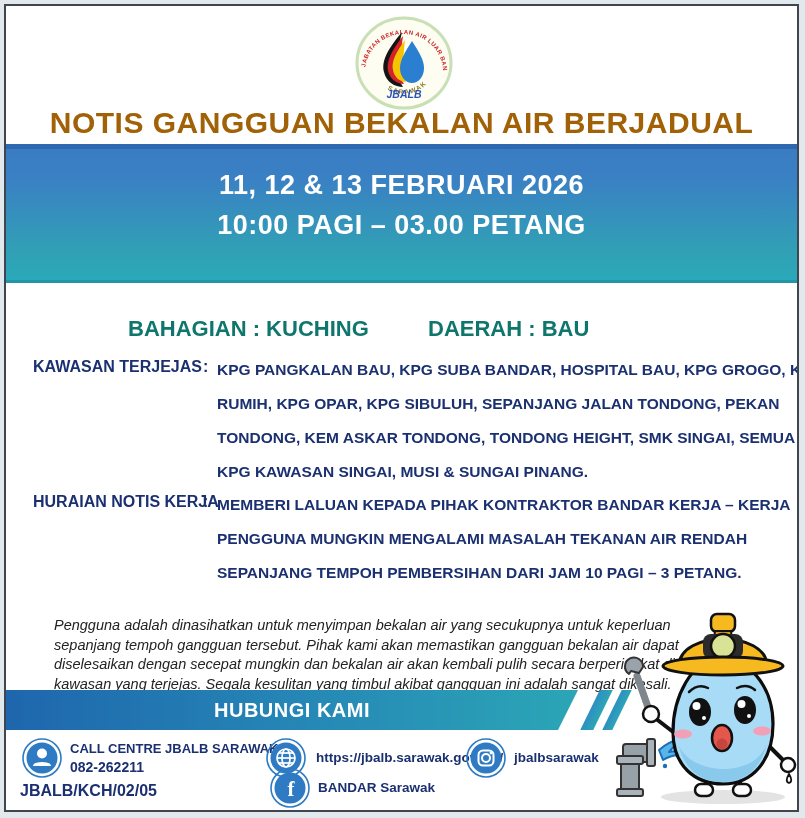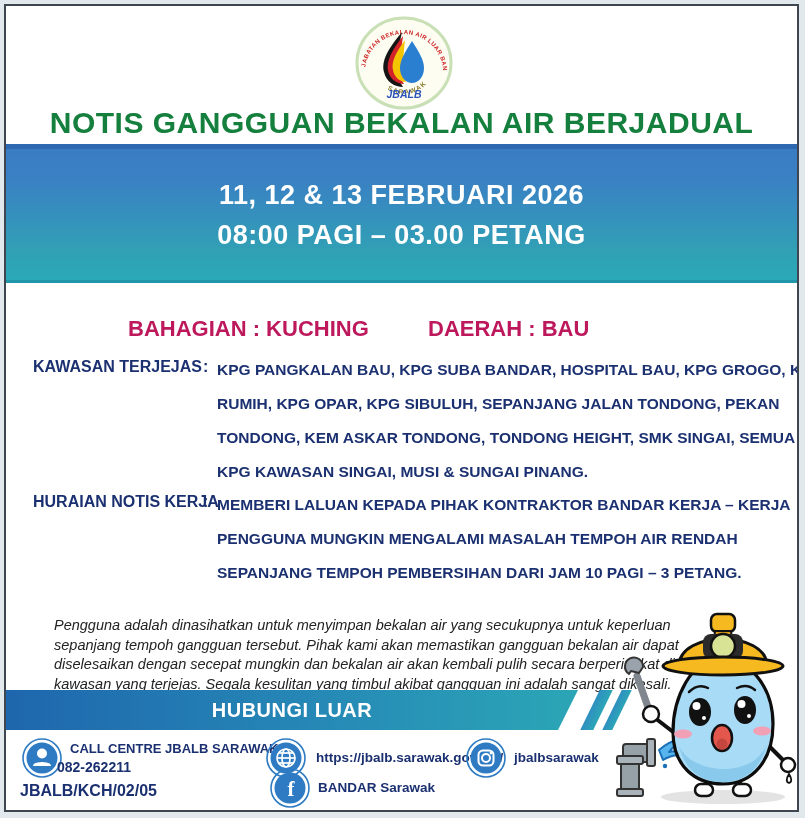--- a/index.html
+++ b/index.html
@@ -12,34 +12,34 @@
   .sheet{
     position:absolute;left:4px;top:4px;width:795px;height:808px;
     background:#ffffff;border:2px solid #3f4651;box-sizing:border-box;
     overflow:hidden;
   }
   
   .logo{position:absolute;left:348px;top:10px;width:100px;height:94px;}
   .title{
     position:absolute;left:0;top:100px;width:100%;
     text-align:center;font-size:30px;font-weight:bold;
-    color:#15803d;letter-spacing:0.5px;white-space:nowrap;
+    color:#a16207;letter-spacing:0.5px;white-space:nowrap;
   }
   
   .date-banner{
     position:absolute;left:0;top:138px;width:100%;height:139px;
     background:linear-gradient(180deg,#3a7cc2 0%,#3a80c4 22%,#31a0b5 78%,#2aa9b9 100%);
     border-top:5px solid #2e68b0;border-bottom:3px solid #2196a8;
     box-sizing:border-box;
     text-align:center;color:#ffffff;font-weight:bold;
-    padding-top:26px;
+    padding-top:16px;
   }
   .date-banner .line{display:block;font-size:27px;line-height:40px;letter-spacing:0.5px;}
   
-  .loc{position:absolute;top:310px;font-size:22px;font-weight:bold;color:#be185d;white-space:nowrap;}
+  .loc{position:absolute;top:310px;font-size:22px;font-weight:bold;color:#0f766e;white-space:nowrap;}
   .loc.bahagian{left:122px;}
   .loc.daerah{left:422px;}
   
   .block-label{
     position:absolute;left:27px;width:175px;
     font-size:16px;font-weight:bold;color:#1b3070;white-space:nowrap;
   }
   .block-colon{
     position:absolute;left:197px;width:12px;
     font-size:16px;font-weight:bold;color:#1b3070;
@@ -72,21 +72,21 @@
     background:linear-gradient(90deg,#2f8fc0,#2ba6b6);
     transform:skewX(-26deg);
   }
   .stripe.s1{left:584px;width:13px;}
   .stripe.s2{left:606px;width:10px;}
   
   .cicon{position:absolute;width:40px;height:40px;}
   .ctext{position:absolute;font-weight:bold;color:#1b3070;white-space:nowrap;}
   .call-icon{left:16px;top:732px;}
   .call-line1{left:64px;top:735px;font-size:13px;}
-  .call-line2{left:51px;top:753px;font-size:14px;}
+  .call-line2{left:64px;top:753px;font-size:14px;}
   .ref-no{left:14px;top:776px;font-size:16px;}
   .web-icon{left:260px;top:732px;}
   .web-text{left:310px;top:744px;font-size:13.5px;}
   .ig-icon{left:460px;top:732px;}
   .ig-text{left:508px;top:744px;font-size:13.5px;}
   .fb-icon{left:264px;top:762px;}
   .fb-text{left:312px;top:774px;font-size:13.5px;}
   
   .mascot{position:absolute;left:597px;top:598px;width:200px;height:206px;}
 </style>
@@ -113,52 +113,52 @@
       <path d="M51,24 C42,36 37,46 39,54 C40,61 46,66 52,66 C48,59 47,52 49,44 C50,37 50,30 51,24 Z" fill="#f5c400"></path>
       <path d="M58,25 C51,36 46,44 46,52 C46,61 52,67 58,67 C64,67 70,61 70,52 C70,44 65,36 58,25 Z" fill="#2b7fd0"></path>
     </g>
     <text x="50" y="82" text-anchor="middle" font-size="10.5" font-weight="bold" font-style="italic" fill="#2a52b8">JBALB</text>
   </svg>
 
   <div class="title">NOTIS GANGGUAN BEKALAN AIR BERJADUAL</div>
 
   <div class="date-banner">
     <span class="line">11, 12 &amp; 13 FEBRUARI 2026</span>
-    <span class="line">08:00 PAGI – 03.00 PETANG</span>
+    <span class="line">10:00 PAGI – 03.00 PETANG</span>
   </div>
 
   <div class="loc bahagian">BAHAGIAN : KUCHING</div>
   <div class="loc daerah">DAERAH : BAU</div>
 
   <div class="block-label kawasan-label">KAWASAN TERJEJAS</div>
   <div class="block-colon kawasan-colon">:</div>
   <div class="block-lines kawasan-lines">
     <span class="bline">KPG PANGKALAN BAU, KPG SUBA BANDAR, HOSPITAL BAU, KPG GROGO, KPG</span>
     <span class="bline">RUMIH, KPG OPAR, KPG SIBULUH, SEPANJANG JALAN TONDONG, PEKAN</span>
     <span class="bline">TONDONG, KEM ASKAR TONDONG, TONDONG HEIGHT, SMK SINGAI, SEMUA</span>
     <span class="bline">KPG KAWASAN SINGAI, MUSI &amp; SUNGAI PINANG.</span>
   </div>
 
   <div class="block-label huraian-label">HURAIAN NOTIS KERJA</div>
   <div class="block-colon huraian-colon">:</div>
   <div class="block-lines huraian-lines">
     <span class="bline">MEMBERI LALUAN KEPADA PIHAK KONTRAKTOR BANDAR KERJA – KERJA</span>
-    <span class="bline">PENGGUNA MUNGKIN MENGALAMI MASALAH TEMPOH AIR RENDAH</span>
+    <span class="bline">PENGGUNA MUNGKIN MENGALAMI MASALAH TEKANAN AIR RENDAH</span>
     <span class="bline">SEPANJANG TEMPOH PEMBERSIHAN DARI JAM 10 PAGI – 3 PETANG.</span>
   </div>
 
   <div class="disclaimer">
     <span class="dline">Pengguna adalah dinasihatkan untuk menyimpan bekalan air yang secukupnya untuk keperluan</span>
     <span class="dline">sepanjang tempoh gangguan tersebut. Pihak kami akan memastikan gangguan bekalan air dapat</span>
     <span class="dline">diselesaikan dengan secepat mungkin dan bekalan air akan kembali pulih secara berperingkat di</span>
     <span class="dline">kawasan yang terjejas. Segala kesulitan yang timbul akibat gangguan ini adalah sangat dikesali.</span>
   </div>
 
   <div class="contact-banner">
-    <span>HUBUNGI LUAR</span>
+    <span>HUBUNGI KAMI</span>
   </div>
   <div class="stripe s1"></div>
   <div class="stripe s2"></div>
 
   <svg class="cicon call-icon" viewBox="0 0 40 40">
     <circle cx="20" cy="20" r="19" fill="none" stroke="#2e7bc4" stroke-width="1.6"></circle>
     <circle cx="20" cy="20" r="15.5" fill="#2e7bc4"></circle>
     <circle cx="20" cy="15.5" r="5" fill="#ffffff"></circle>
     <path d="M11,28 C11,22.5 29,22.5 29,28 L11,28 Z" fill="#ffffff"></path>
   </svg>

